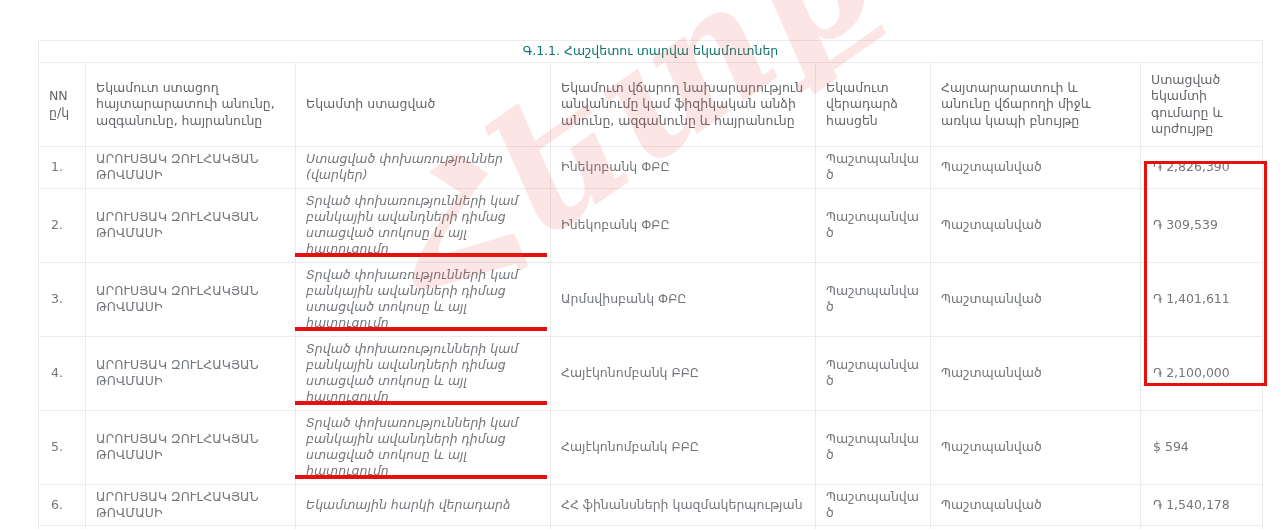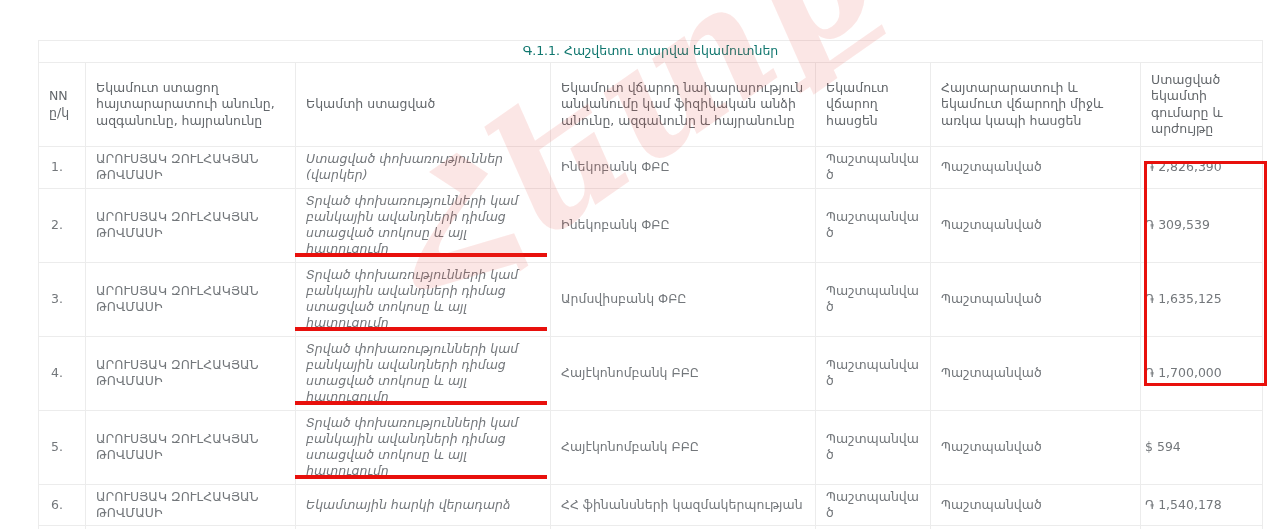--- a/index.html
+++ b/index.html
@@ -16,21 +16,21 @@
     font-size:12.5px;line-height:1.3;font-weight:normal;
     color:#73777b;text-align:left;vertical-align:middle;
     padding:4px 10px;word-wrap:break-word;
   }
   .decl-table th{color:#63676b;padding:9px 10px;}
   td.title-cell{
     text-align:center;padding:2px 4px;color:#0f766e;height:17px;
   }
   td.nn-cell{padding-left:12px;vertical-align:middle;}
   td.type-cell{position:relative;font-style:italic;}
-  td.amount-cell{padding-left:4px;white-space:nowrap;}
+  td.amount-cell{padding-left:12px;white-space:nowrap;}
   .red-underline{
     display:none;position:absolute;left:-1px;right:3px;bottom:5px;height:4px;
     background:var(--red,#e8100c);
   }
   td.type-cell.underline .red-underline{display:block;}
   .amount-box{
     position:absolute;left:1144px;top:161px;width:117px;height:219px;
     border:3px solid var(--red,#e8100c);z-index:10;pointer-events:none;
   }
   .watermark{
@@ -56,22 +56,22 @@
   </colgroup>
   <tbody>
     <tr>
       <td class="title-cell" colspan="7">Գ.1.1. Հաշվետու տարվա եկամուտներ</td>
     </tr>
     <tr>
       <th>NN ը/կ</th>
       <th>Եկամուտ ստացող հայտարարատուի անունը, ազգանունը, հայրանունը</th>
       <th>Եկամտի ստացված</th>
       <th>Եկամուտ վճարող նախարարություն անվանումը կամ ֆիզիկական անձի անունը, ազգանունը և հայրանունը</th>
-      <th>Եկամուտ վճարող հասցեն</th>
-      <th>Հայտարարատուի և եկամուտ վճարողի միջև առկա կապի հասցեն</th>
+      <th>Եկամուտ վերադարձ հասցեն</th>
+      <th>Հայտարարատուի և անունը վճարողի միջև առկա կապի բնույթը</th>
       <th>Ստացված եկամտի գումարը և արժույթը</th>
     </tr>
 
       <tr>
         <td class="nn-cell">1.</td>
         <td>ԱՐՈՒՍՅԱԿ ԶՈՒԼՀԱԿՅԱՆ ԹՈՎՄԱՍԻ</td>
         <td class="type-cell">
           <span>Ստացված փոխառություններ (վարկեր)</span>
           
         </td>
@@ -97,34 +97,34 @@
       <tr>
         <td class="nn-cell">3.</td>
         <td>ԱՐՈՒՍՅԱԿ ԶՈՒԼՀԱԿՅԱՆ ԹՈՎՄԱՍԻ</td>
         <td class="type-cell underline">
           <span>Տրված փոխառությունների կամ բանկային ավանդների դիմաց ստացված տոկոսը և այլ հատուցումը</span>
           <span class="red-underline"></span>
         </td>
         <td>Արմսվիսբանկ ՓԲԸ</td>
         <td>Պաշտպանված</td>
         <td>Պաշտպանված</td>
-        <td class="amount-cell">֏ 1,635,125</td>
+        <td class="amount-cell">֏ 1,401,611</td>
       </tr>
 
       <tr>
         <td class="nn-cell">4.</td>
         <td>ԱՐՈՒՍՅԱԿ ԶՈՒԼՀԱԿՅԱՆ ԹՈՎՄԱՍԻ</td>
         <td class="type-cell underline">
           <span>Տրված փոխառությունների կամ բանկային ավանդների դիմաց ստացված տոկոսը և այլ հատուցումը</span>
           <span class="red-underline"></span>
         </td>
         <td>Հայէկոնոմբանկ ԲԲԸ</td>
         <td>Պաշտպանված</td>
         <td>Պաշտպանված</td>
-        <td class="amount-cell">֏ 1,700,000</td>
+        <td class="amount-cell">֏ 2,100,000</td>
       </tr>
 
       <tr>
         <td class="nn-cell">5.</td>
         <td>ԱՐՈՒՍՅԱԿ ԶՈՒԼՀԱԿՅԱՆ ԹՈՎՄԱՍԻ</td>
         <td class="type-cell underline">
           <span>Տրված փոխառությունների կամ բանկային ավանդների դիմաց ստացված տոկոսը և այլ հատուցումը</span>
           <span class="red-underline"></span>
         </td>
         <td>Հայէկոնոմբանկ ԲԲԸ</td>

